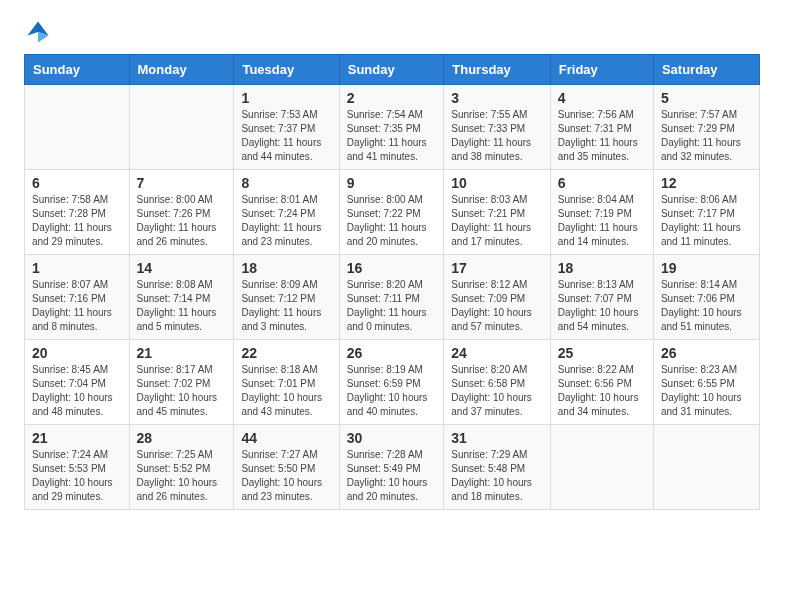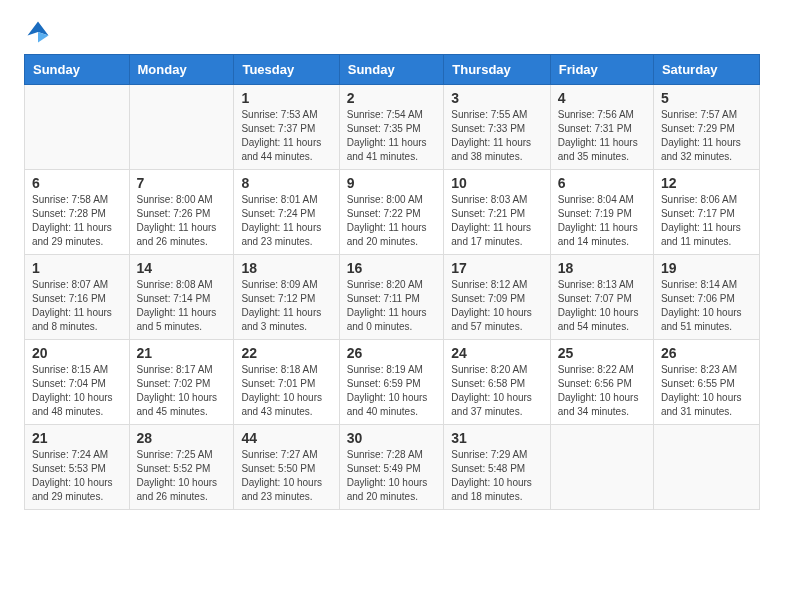--- a/index.html
+++ b/index.html
@@ -254,21 +254,21 @@
           <td>
             <span class="day-number">19</span>
             <div class="day-info">Sunrise: 8:14 AM
 Sunset: 7:06 PM
 Daylight: 10 hours and 51 minutes.</div>
           </td>
         </tr>
         <tr>
           <td>
             <span class="day-number">20</span>
-            <div class="day-info">Sunrise: 8:15 AM
+            <div class="day-info">Sunrise: 8:45 AM
 Sunset: 7:04 PM
 Daylight: 10 hours and 48 minutes.</div>
           </td>
           <td>
             <span class="day-number">21</span>
             <div class="day-info">Sunrise: 8:17 AM
 Sunset: 7:02 PM
 Daylight: 10 hours and 45 minutes.</div>
           </td>
           <td>

